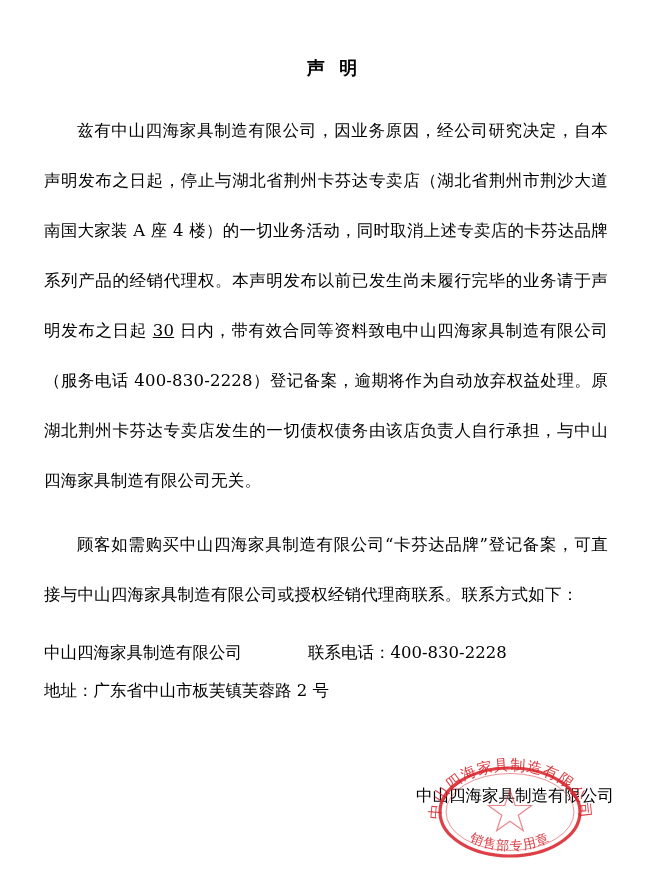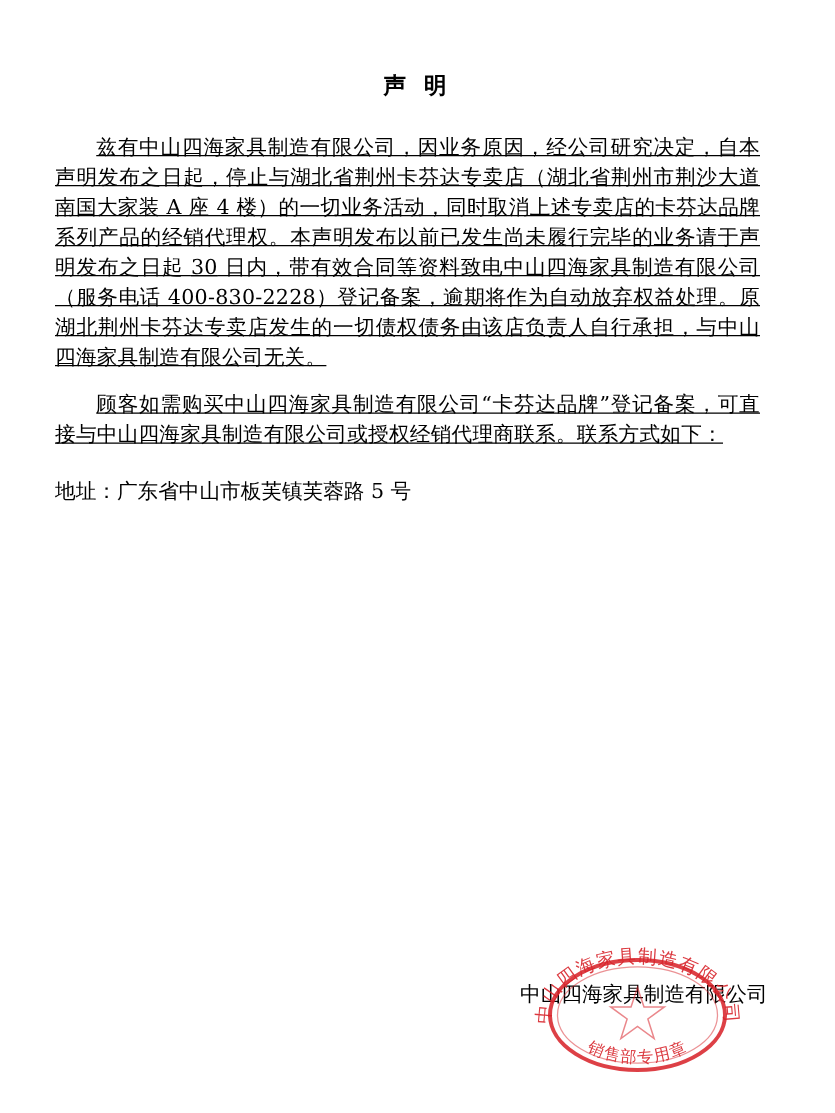--- a/index.html
+++ b/index.html
@@ -25,27 +25,26 @@
   .doc-title {
     text-align: center;
     font-size: 18px;
     font-weight: bold;
     letter-spacing: 4px;
     margin: 8px 0 26px 0;
     font-family: "DejaVu Serif", "Liberation Serif", serif;
   }
   .para {
     font-size: 16.5px;
-    line-height: 24px;
+    line-height: 50px;
     text-align: justify;
     text-justify: inter-ideograph;
     text-indent: 2em;
     margin: 0 16px 14px 0;
     letter-spacing: 0.2px;
-    text-decoration: underline;
   }
   .underline {
     text-decoration: underline;
   }
   .contact-block {
     font-size: 16.5px;
     line-height: 38px;
     margin-top: 2px;
   }
   .contact-row {
@@ -92,21 +91,22 @@
 
   <p class="para">
     <span>兹有中山四海家具制造有限公司，因业务原因，经公司研究决定，自本声明发布之日起，停止与湖北省荆州卡芬达专卖店（湖北省荆州市荆沙大道南国大家装 A 座 4 楼）的一切业务活动，同时取消上述专卖店的卡芬达品牌系列产品的经销代理权。本声明发布以前已发生尚未履行完毕的业务请于声明发布之日起 </span><span class="underline">30</span><span> 日内，带有效合同等资料致电中山四海家具制造有限公司（服务电话 400-830-2228）登记备案，逾期将作为自动放弃权益处理。原湖北荆州卡芬达专卖店发生的一切债权债务由该店负责人自行承担，与中山四海家具制造有限公司无关。</span>
   </p>
 
   <p class="para">
     <span>顾客如需购买中山四海家具制造有限公司“卡芬达品牌”登记备案，可直接与中山四海家具制造有限公司或授权经销代理商联系。联系方式如下：</span>
   </p>
 
   <div class="contact-block">
-    <span class="contact-row"><span>地址：</span><span>广东省中山市板芙镇芙蓉路 5 号</span></span>
+    <span class="contact-row"><span>中山四海家具制造有限公司</span><span class="contact-gap"></span><span>联系电话：</span><span>400-830-2228</span></span>
+    <span class="contact-row"><span>地址：</span><span>广东省中山市板芙镇芙蓉路 2 号</span></span>
   </div>
 
   <div class="signature">
     <span class="sign-line">中山四海家具制造有限公司</span>
   </div>
 
   <div class="stamp">
     <svg width="172" height="112" viewBox="0 0 172 112" xmlns="http://www.w3.org/2000/svg">
       <defs>
         <path id="arcTop" d="M 16 58 A 70 44 0 0 1 156 58" fill="none"></path>

